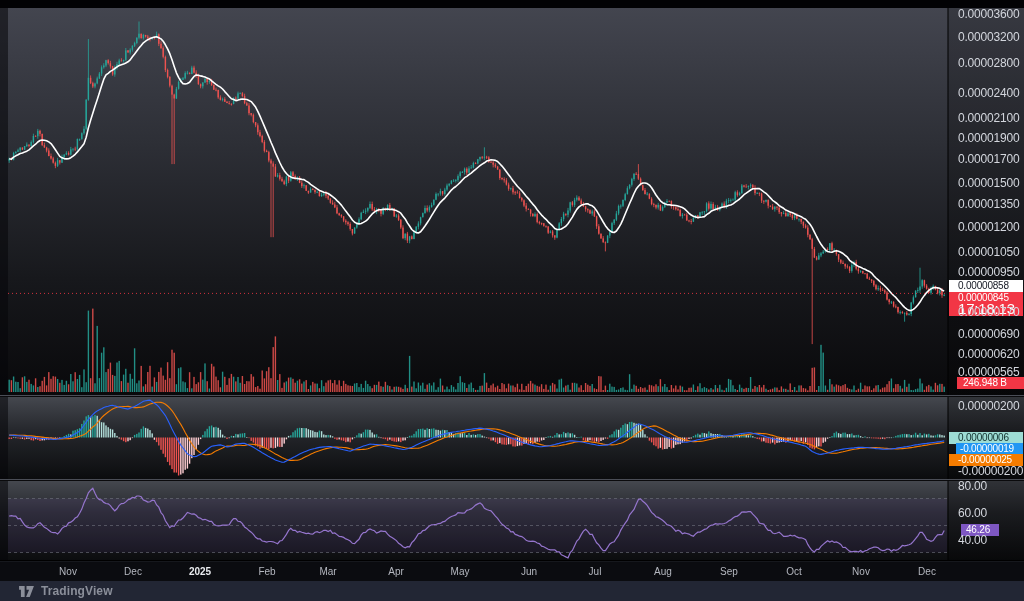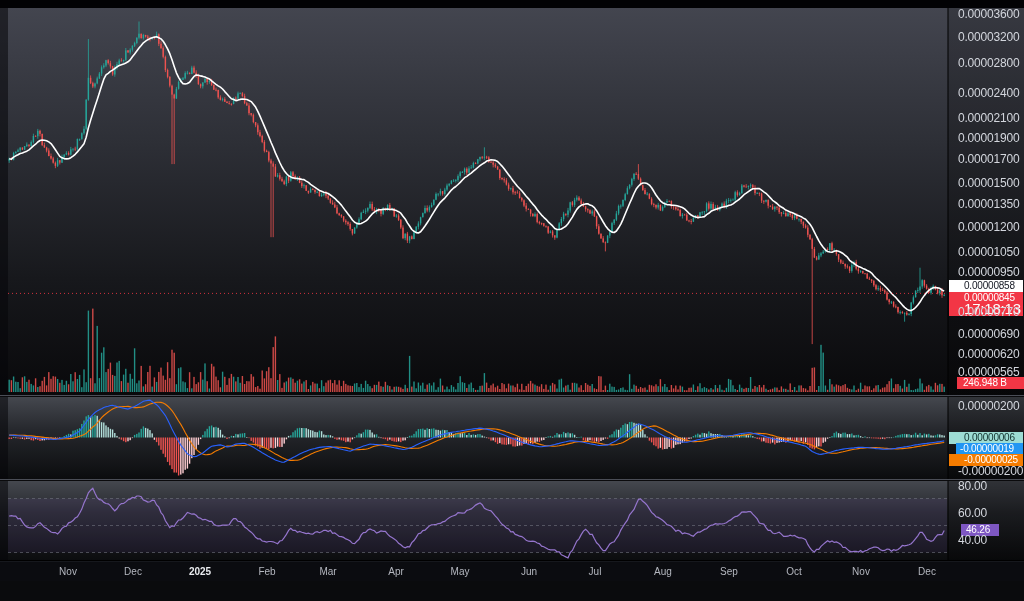--- a/index.html
+++ b/index.html
@@ -2,21 +2,21 @@
 <html><head>
 <meta charset="utf-8">
 <style>
   html,body{margin:0;padding:0;background:#000;}
   .screen{position:relative;width:1024px;height:601px;overflow:hidden;background:#0a0b0d;
     font-family:"Liberation Sans",sans-serif;-webkit-font-smoothing:antialiased;}
   #chart-canvas{position:absolute;left:0;top:0;}
   #price-axis{position:absolute;left:948px;top:0;width:76px;height:561px;z-index:5;}
   .tick{position:absolute;left:10px;font-size:12px;color:#d3d6dd;letter-spacing:-0.2px;white-space:nowrap;}
   .axis-box{position:absolute;left:1px;width:74px;height:12px;line-height:12px;font-size:10px;
-    padding-left:15px;box-sizing:border-box;letter-spacing:-0.2px;white-space:nowrap;}
+    padding-left:9px;box-sizing:border-box;letter-spacing:-0.2px;white-space:nowrap;}
   .box-white{background:#ffffff;color:#131722;top:280px;}
   .box-red{background:#f23645;color:#ffffff;top:292px;height:24px;line-height:11px;}
   .box-red .row{display:block;height:11px;line-height:11px;}
   .box-red .row.cd{font-size:15px;}
   .box-vol{background:#f23645;color:#ffffff;top:377px;left:9px;width:72px;padding-left:6px;}
   .box-teal{background:#9ddcd4;color:#11312d;top:432px;}
   .box-blue{background:#2196f3;color:#ffffff;top:443px;left:8px;width:67px;padding-left:4px;}
   .box-orange{background:#f57c00;color:#ffffff;top:454px;}
   .box-purple{background:#7e57c2;color:#ffffff;top:524px;left:13px;width:38px;padding-left:5px;}
   #time-axis{position:absolute;left:0;top:561px;width:1024px;height:19px;background:#0b0c10;
@@ -1415,13 +1415,22 @@
       <div class="tlabel" style="left: 460px;">May</div>
       <div class="tlabel" style="left: 529px; text-align: right;">Jun</div>
       <div class="tlabel" style="left: 595px;">Jul</div>
       <div class="tlabel" style="left: 663px;">Aug</div>
       <div class="tlabel" style="left: 729px;">Sep</div>
       <div class="tlabel" style="left: 794px;">Oct</div>
       <div class="tlabel" style="left: 861px;">Nov</div>
       <div class="tlabel" style="left: 927px;">Dec</div>
     </div>
 
+  <div id="bottom-bar">
+    <span class="tv-logo">
+      <svg width="17" height="13" viewBox="0 0 18 14">
+        <path d="M1 1H7V13H3V5H1Z" fill="#8b8f9a"></path>
+        <path d="M9 1H17L12.5 13H8.5L11.8 5H9Z" fill="#8b8f9a"></path>
+      </svg>
+      <span class="tv-brand">TradingView</span>
+    </span>
+  </div>
 </div>
 
 </body></html>

